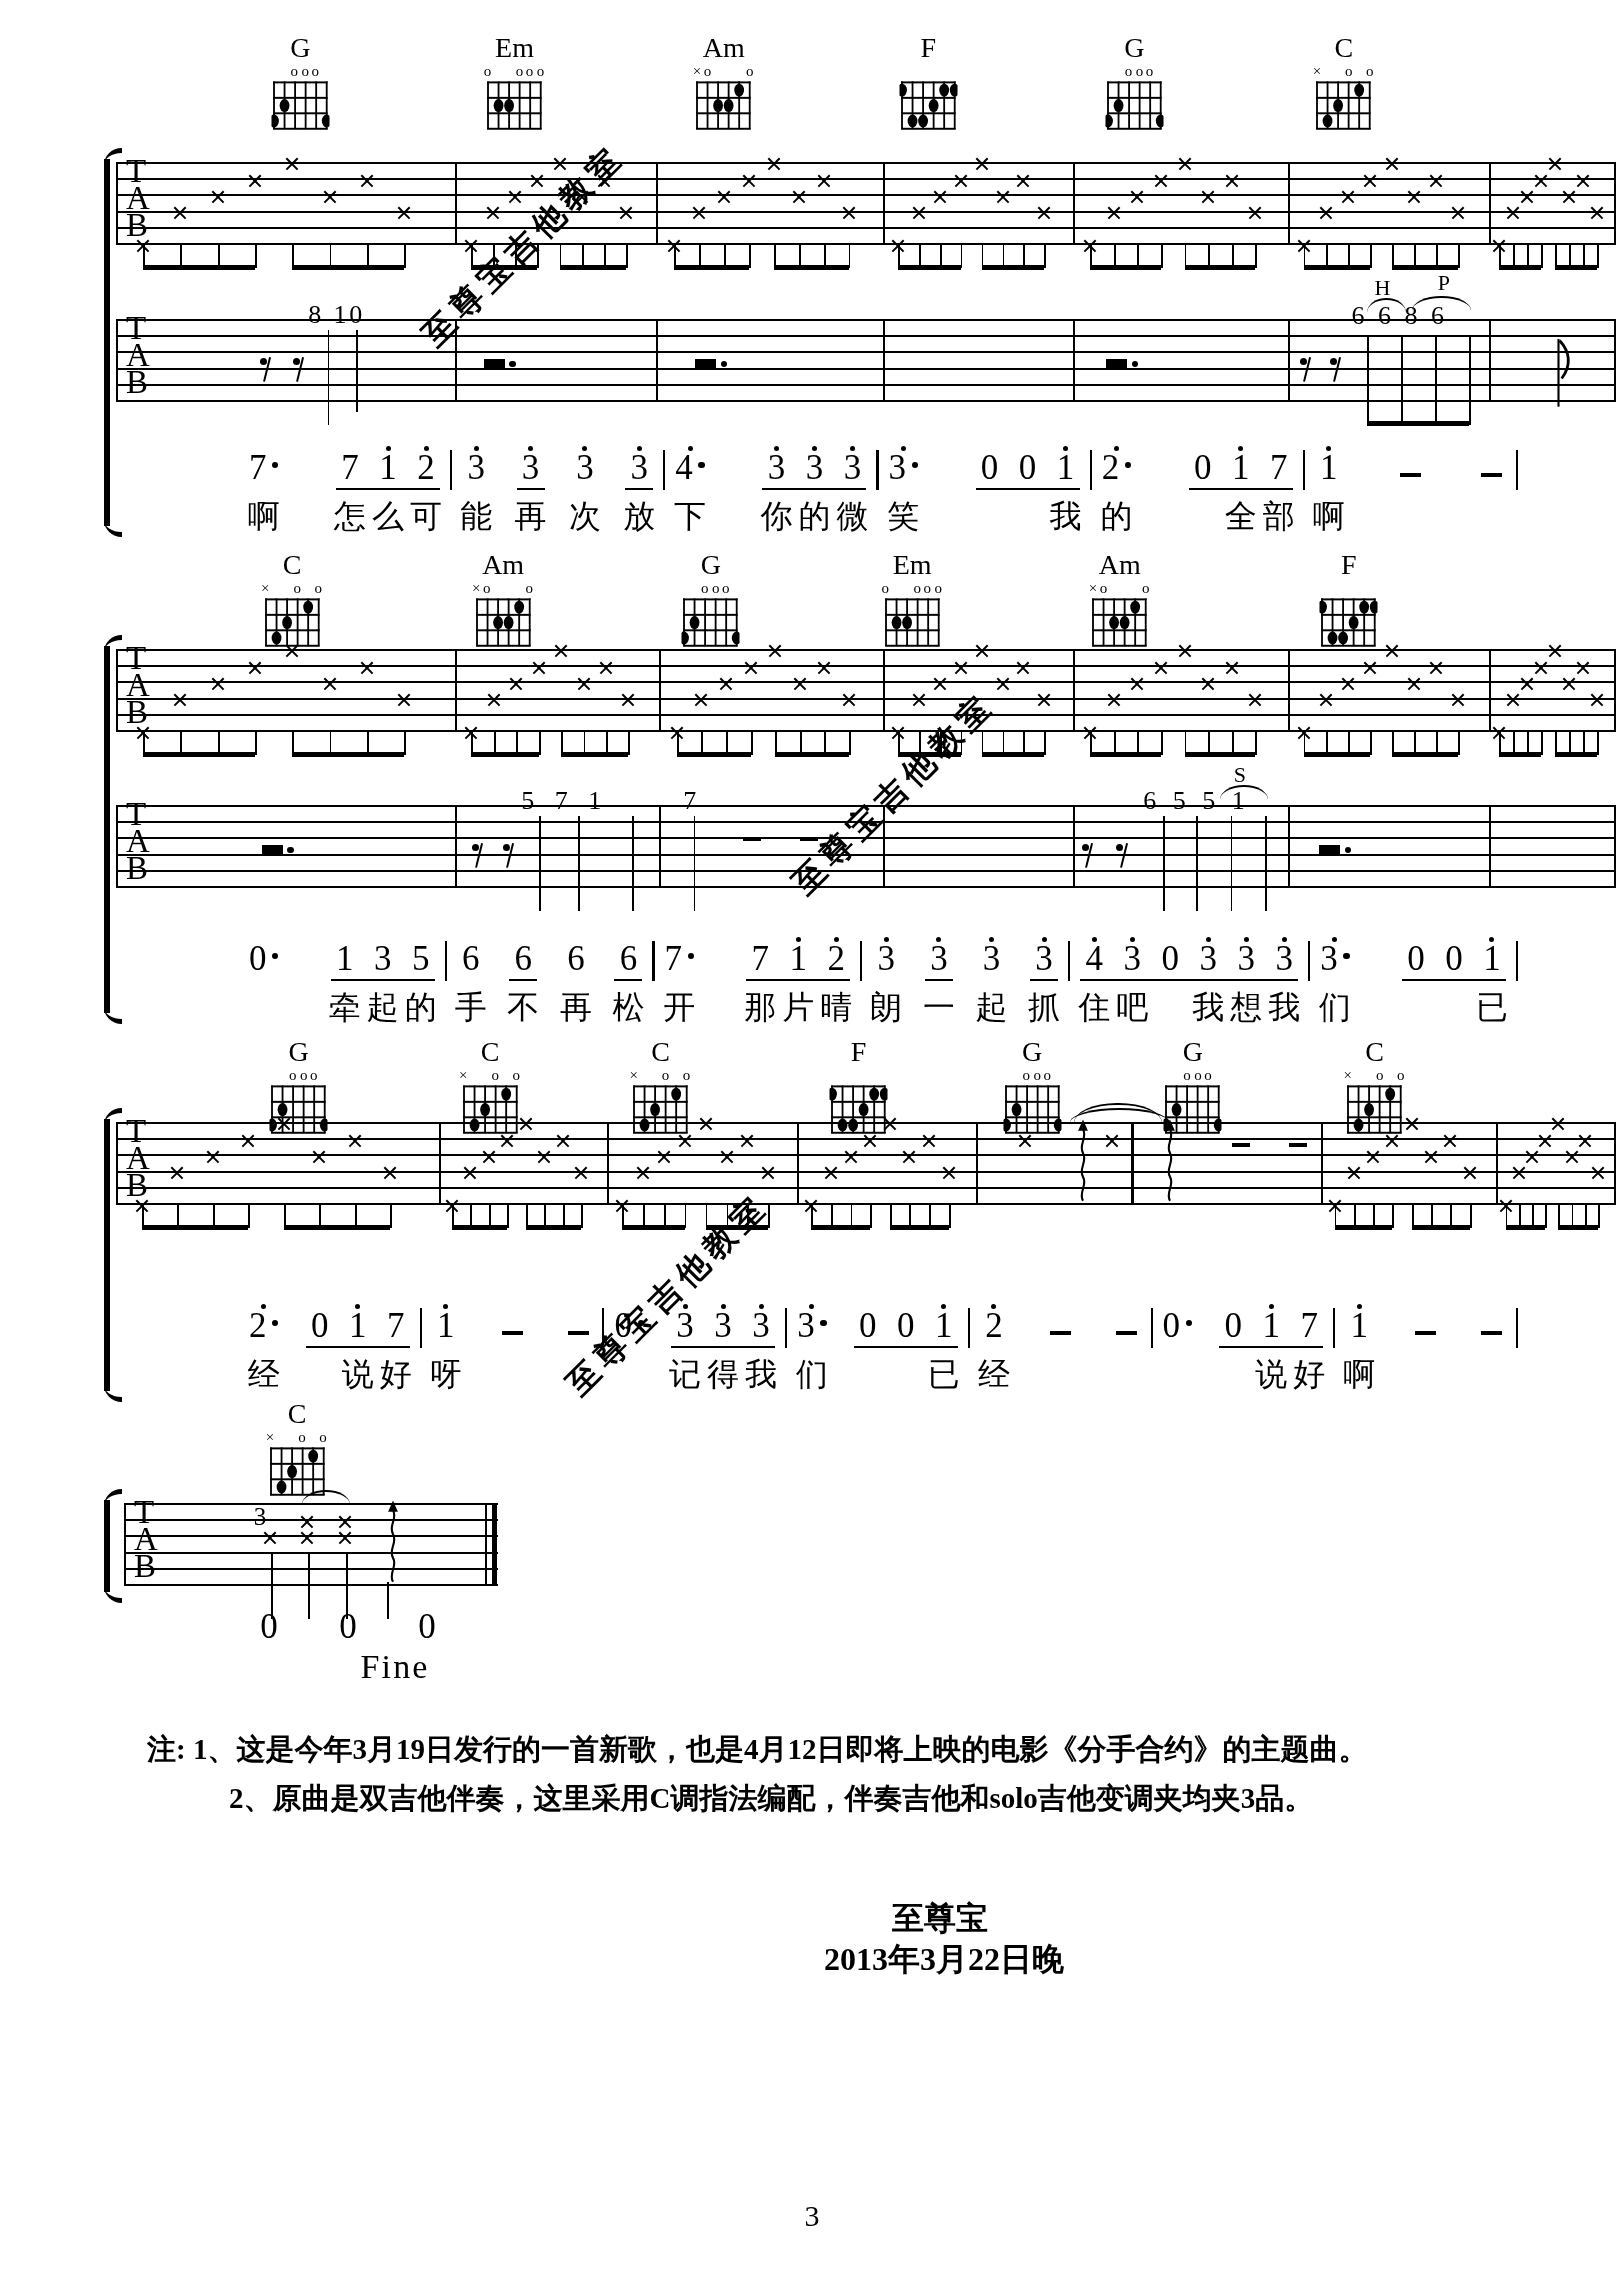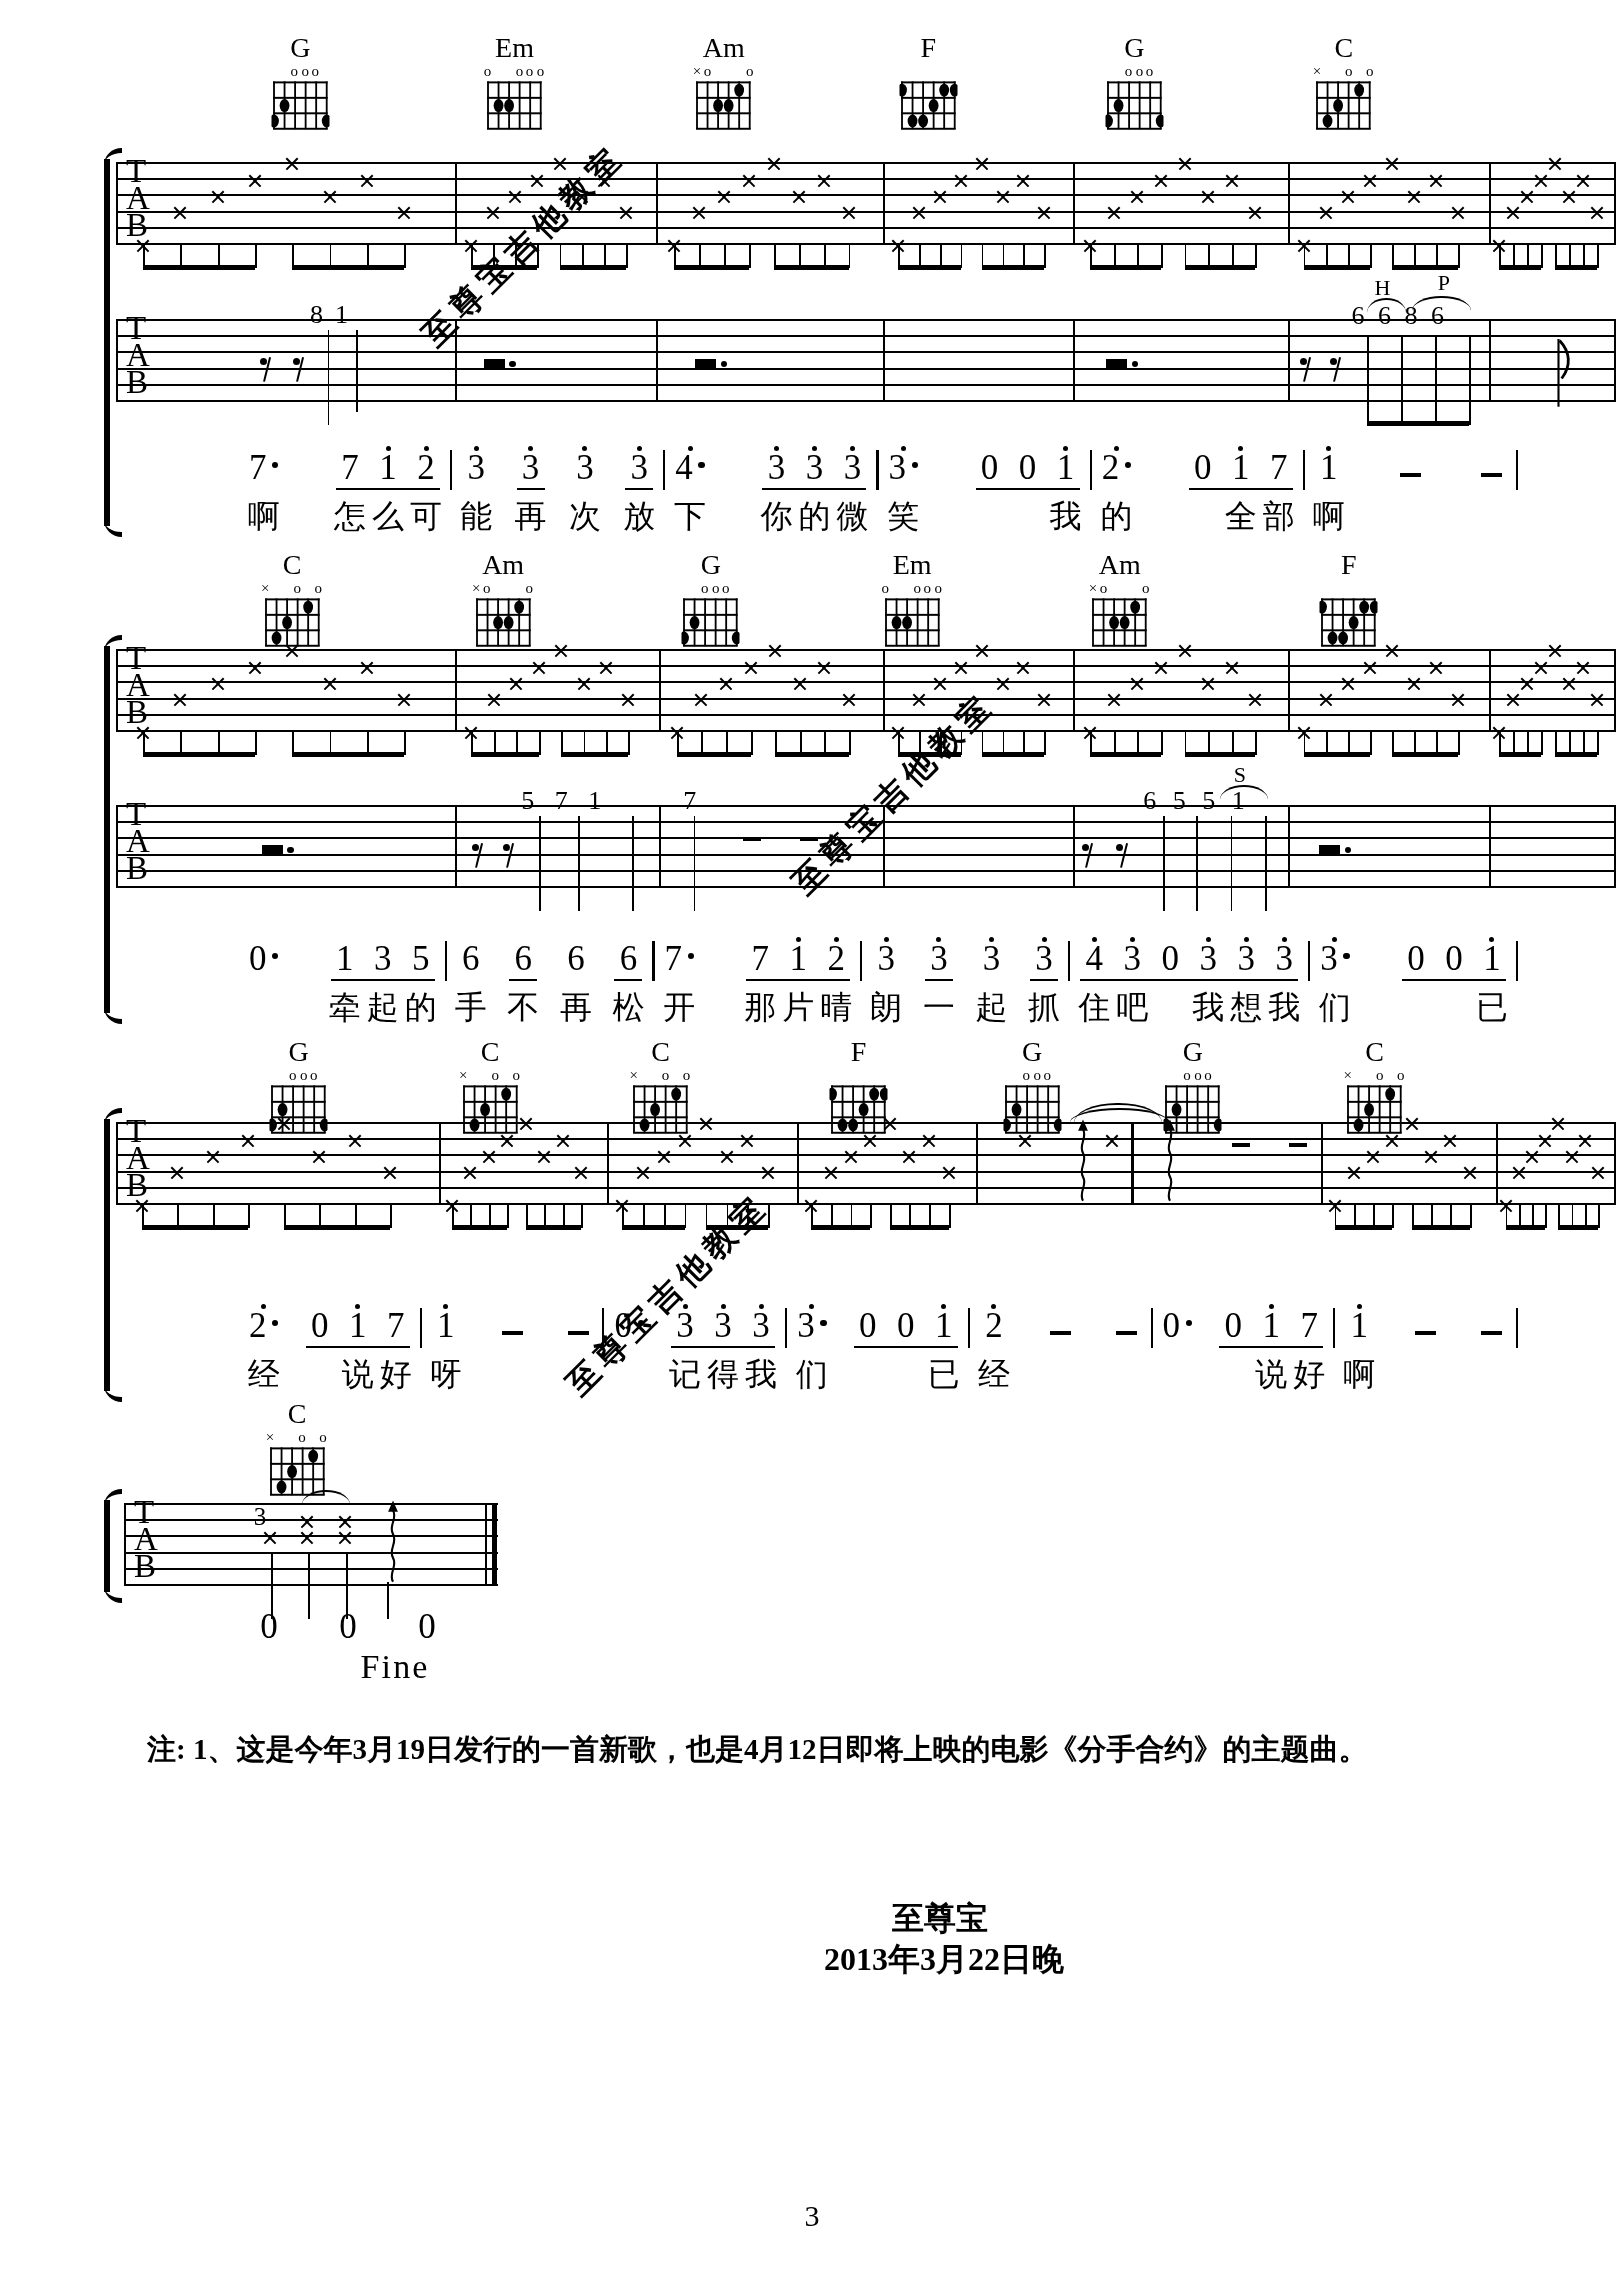--- a/index.html
+++ b/index.html
@@ -64,20 +64,21 @@
   
   .fn{position:absolute;font-size:29px;font-weight:bold;line-height:1;white-space:nowrap;}
   .sig{position:absolute;font-size:32px;font-weight:bold;line-height:1;transform:translateX(-50%);}
   .pageno{position:absolute;font-size:30px;line-height:1;transform:translateX(-50%);}
 </style>
 </head>
 <body>
 
 <div class="page" id="sheet">
   <div class="fn" style="left:147px;top:1735px;">注: 1、这是今年3月19日发行的一首新歌，也是4月12日即将上映的电影《分手合约》的主题曲。</div>
+  <div class="fn" style="left:229px;top:1784px;">2、原曲是双吉他伴奏，这里采用C调指法编配，伴奏吉他和solo吉他变调夹均夹3品。</div>
   <div class="sig" style="left:940px;top:1902px;">至尊宝</div>
   <div class="sig" style="left:944px;top:1943px;">2013年3月22日晚</div>
   <div class="pageno" style="left:812px;top:2201px;">3</div>
 <div class="system" style="top: 28px; height: 522px;">
       <div class="brace" style="top: 131px; height: 367px;"></div>
       <div class="chord" style="left: 18.5%; top: 5.6px;">
         <div class="chord-name">G</div>
         <div class="chord-top">
           <span style="left: 23px;">o</span>
           <span style="left: 34px;">o</span>
@@ -383,21 +384,21 @@
         <span class="clef" style="top: 20px;">A</span>
         <span class="clef" style="top: 47px;">B</span>
         <div class="sbar" style="left: 22.6%;"></div>
         <div class="sbar" style="left: 36%;"></div>
         <div class="sbar" style="left: 51.1%;"></div>
         <div class="sbar" style="left: 63.8%;"></div>
         <div class="sbar" style="left: 78.1%;"></div>
         <div class="sbar" style="left: 91.5%;"></div>
         <div class="r8" style="left: 9.6%;"></div>
         <div class="r8" style="left: 11.8%;"></div>
-        <div class="an-text" style="left: 13.2%; top: -17px; font-size: 26px; letter-spacing: 2.8px;">8 1</div>
+        <div class="an-text" style="left: 13.2%; top: -17px; font-size: 26px; letter-spacing: 2.8px;">8 10</div>
         <div class="stem" style="left: 14.1%; top: 11.3px; height: 95px;"></div>
         <div class="stem" style="left: 16%; top: 11.3px; height: 82px;"></div>
         <div class="hrest" style="left: 24.5%;"></div>
         <div class="hrest" style="left: 38.6%;"></div>
         <div class="hrest" style="left: 66%;"></div>
         <div class="r8" style="left: 78.9%;"></div>
         <div class="r8" style="left: 80.9%;"></div>
         <div class="an-text" style="left: 84%; top: -42px; font-size: 22px;">H</div>
         <div class="an-text" style="left: 88.2%; top: -47px; font-size: 22px;">P</div>
         <div class="arc" style="left: 83.4%; width: 2.6%; top: -21px;"></div>

